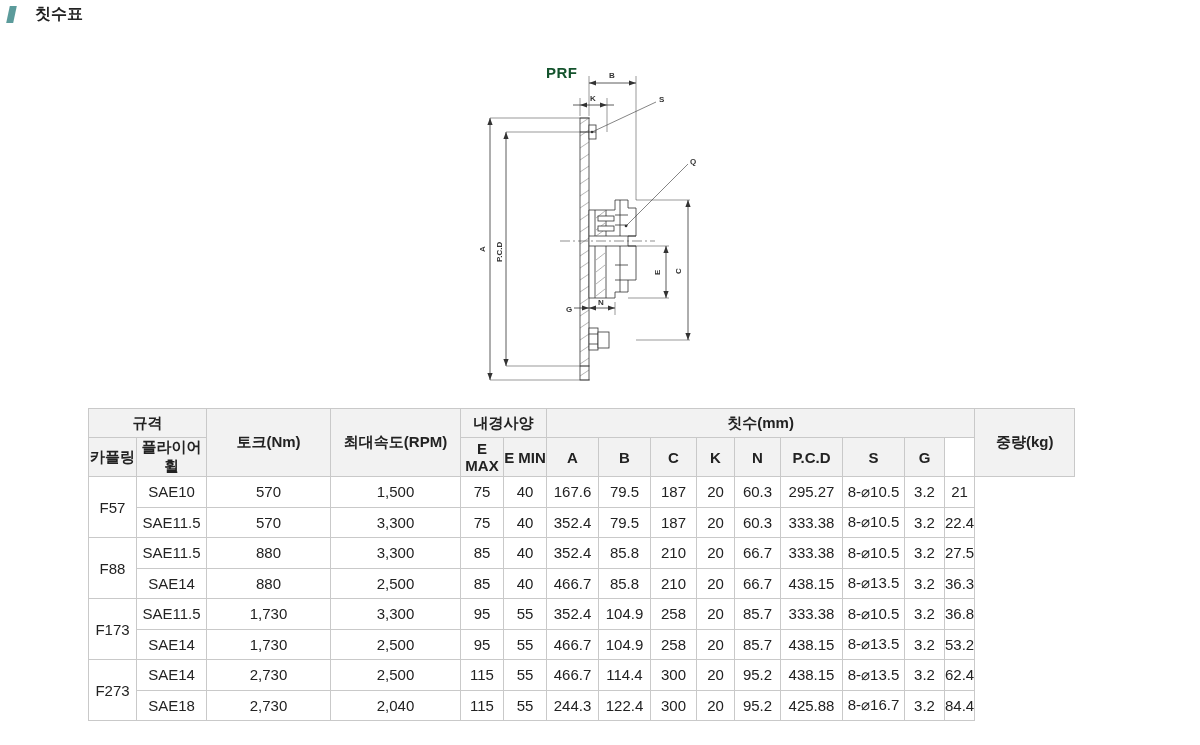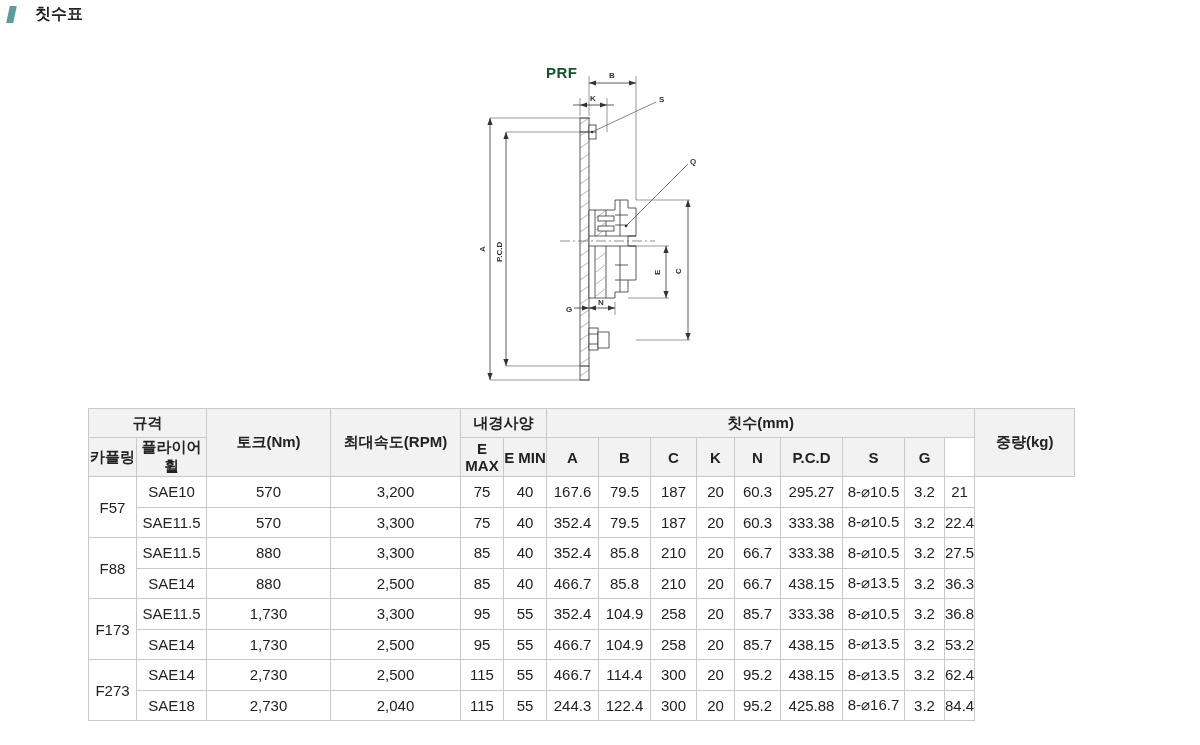--- a/index.html
+++ b/index.html
@@ -254,21 +254,21 @@
         <th class="col-s grp-bot">S</th>
         <th class="col-g grp-bot">G</th>
       </tr>
     </thead>
     <tbody>
 
       <tr>
         <td rowspan="2">F57</td>
         <td>SAE10</td>
         <td>570</td>
-        <td>3,200</td>
+        <td>1,500</td>
         <td>75</td>
         <td>40</td>
         <td>167.6</td>
         <td>79.5</td>
         <td>187</td>
         <td>20</td>
         <td>60.3</td>
         <td>295.27</td>
         <td>8-⌀10.5</td>
         <td>3.2</td>

